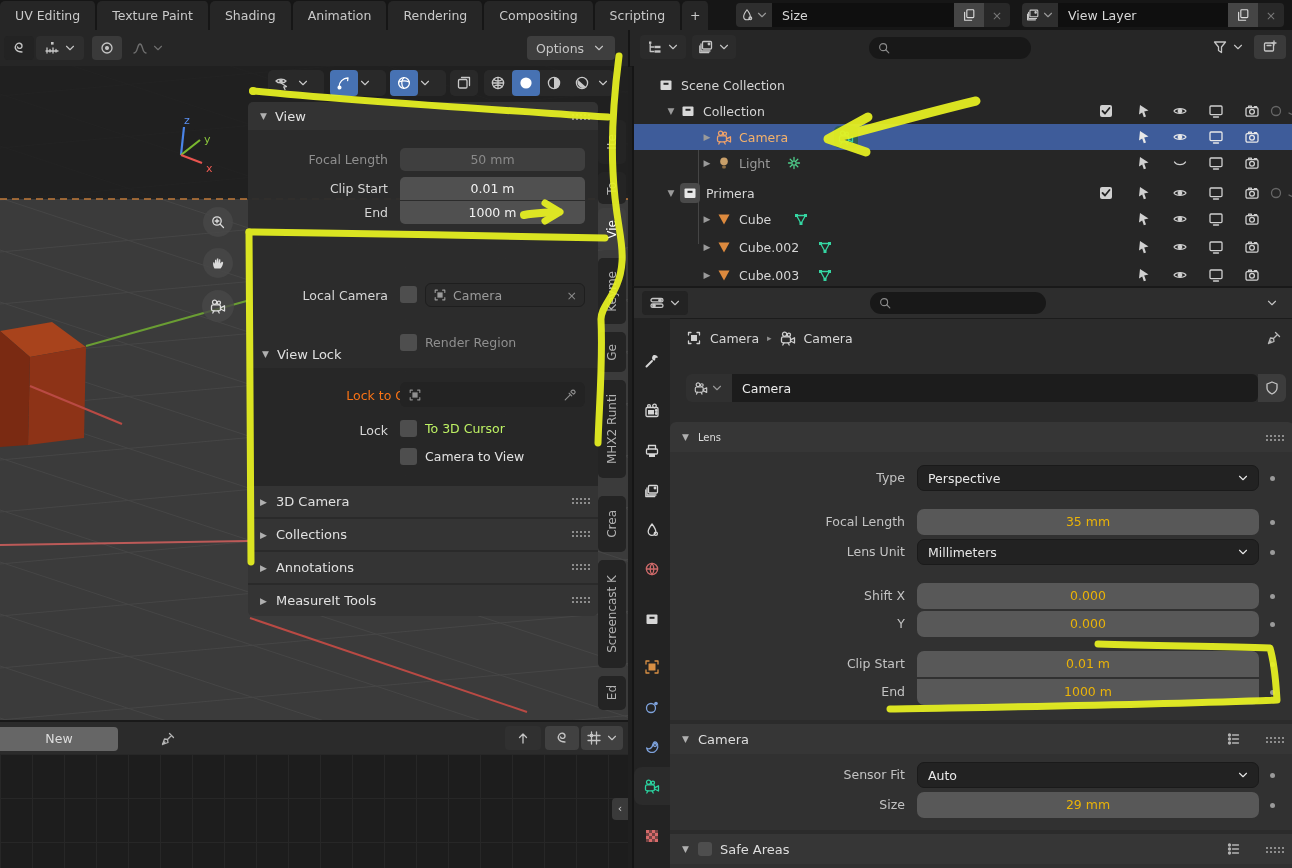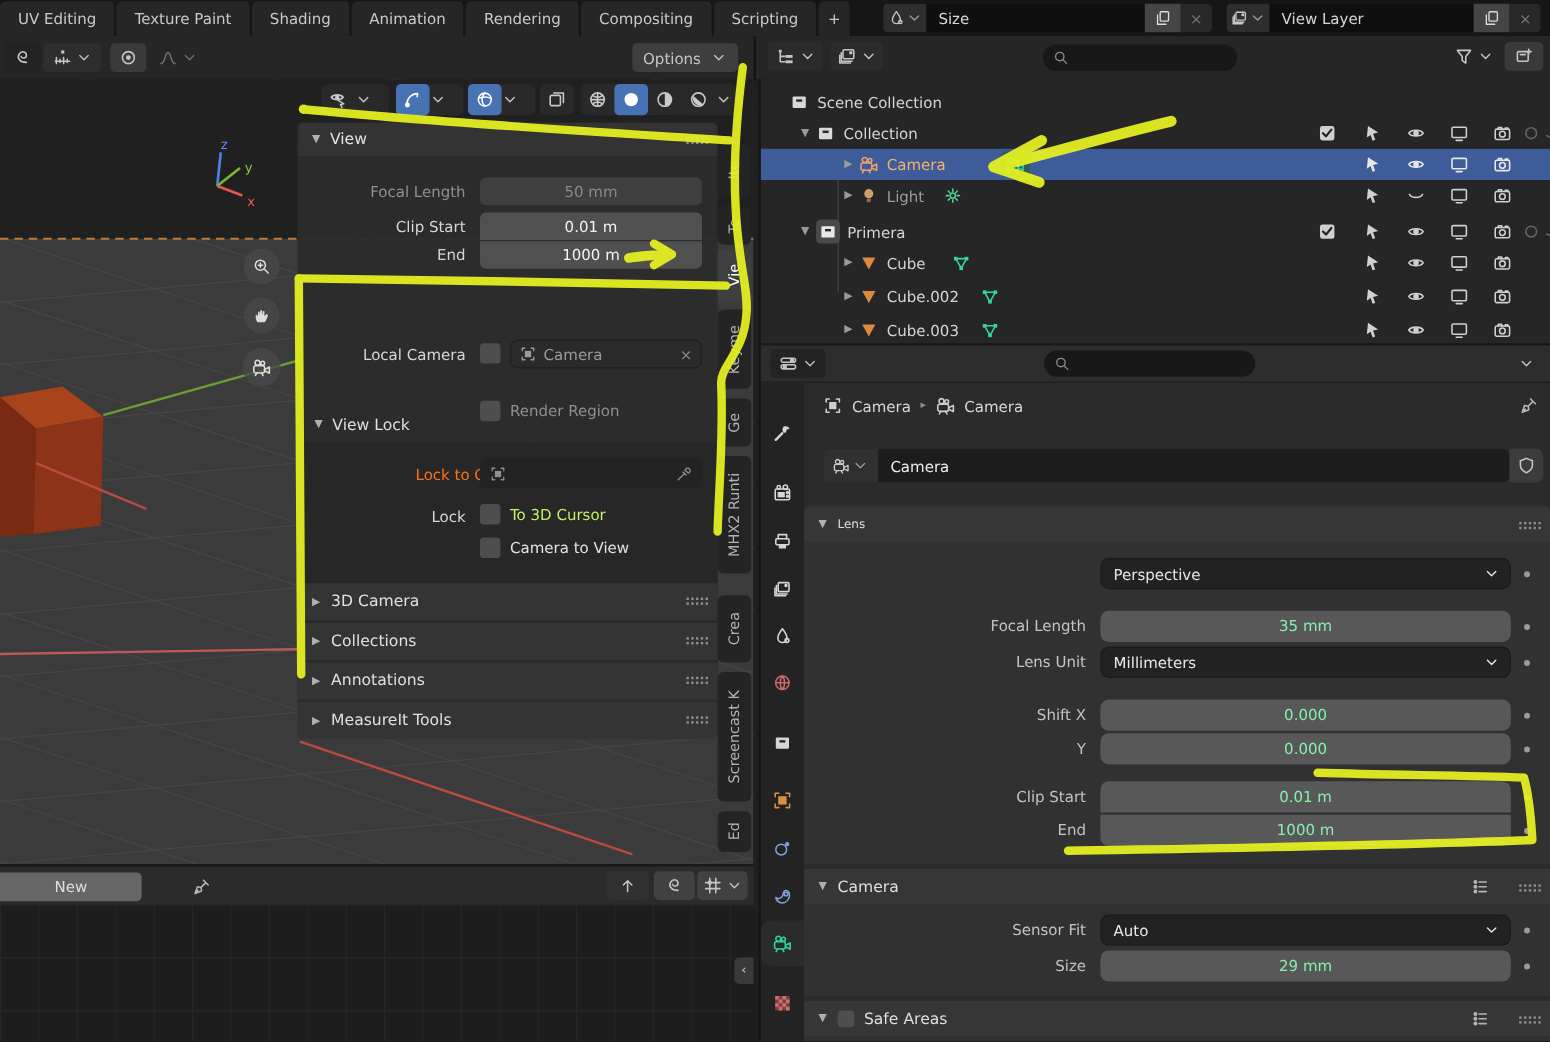--- a/index.html
+++ b/index.html
@@ -40,21 +40,21 @@
   .vtab span{writing-mode:vertical-rl;transform:rotate(180deg);font-size:12px;white-space:nowrap;}
   .vtab-active{background:#3f3f3f;color:#fff;}
   
   .olrow{left:0;width:660px;height:26px;display:flex;align-items:center;color:#d5d5d5;}
   .oltoggle{position:absolute;top:5px;}
   .tree-tri{color:#9a9a9a;font-size:9px;width:18px;text-align:center;}
   
   .pheader{background:#363636;display:flex;align-items:center;color:#dedede;}
   .pbody{background:#313131;}
   .plabel{position:absolute;color:#c3c3c3;text-align:right;line-height:26px;}
-  .pnum{position:absolute;height:26px;background:#585858;border-radius:7px;color:#86efac;text-align:center;line-height:26px;}
+  .pnum{position:absolute;height:26px;background:#585858;border-radius:7px;color:#eab308;text-align:center;line-height:26px;}
   .pdrop{position:absolute;height:26px;background:#222222;border:1px solid #1a1a1a;border-radius:7px;color:#e8e8e8;
          display:flex;align-items:center;box-sizing:border-box;padding:0 8px 0 10px;}
   .pdrop .sp{flex:1;}
   .animdot{position:absolute;width:5px;height:5px;border-radius:50%;background:#9a9a9a;}
   .ptab{position:absolute;left:0;width:36px;height:38px;display:flex;align-items:center;justify-content:center;}
   .ptab-active{background:#2b2b2b;border-radius:8px 0 0 8px;}
   .tri9{font-size:9px;color:#b0b0b0;}
   .listicon{color:#b5b5b5;}
   
   .gridarea{background:#1d1d1d;background-image:linear-gradient(#272727 1px,transparent 1px),linear-gradient(90deg,#272727 1px,transparent 1px);background-size:32px 44px;}
@@ -1087,20 +1087,21 @@
             </svg>
           </span>
         </div>
 
       <div class="abs pheader" style="left:0;top:104px;width:624px;height:30px;border-radius:6px 6px 0 0;">
         <span class="tri9" style="margin-left:12px;">▼</span>
         <span style="margin-left:9px;font-size:10px;">Lens</span>
         <span class="grip" style="right:26px;top:13px;"></span>
       </div>
       <div class="abs pbody" style="left:0;top:134px;width:624px;height:268px;">
+        <div class="plabel" style="left:0;top:13px;width:235px;">Type</div>
         <div class="pdrop" style="left:247px;top:13px;width:342px;">
             <span>Perspective</span>
             <span class="sp"></span>
             <span class="i14">
               <svg viewBox="0 0 16 16" fill="none" stroke="currentColor" stroke-width="1.3" stroke-linecap="round" stroke-linejoin="round">
                 <path d="M4,6 L8,10 L12,6"></path>
               </svg>
             </span>
           </div>
         <div class="animdot" style="left:600px;top:24px;"></div>

